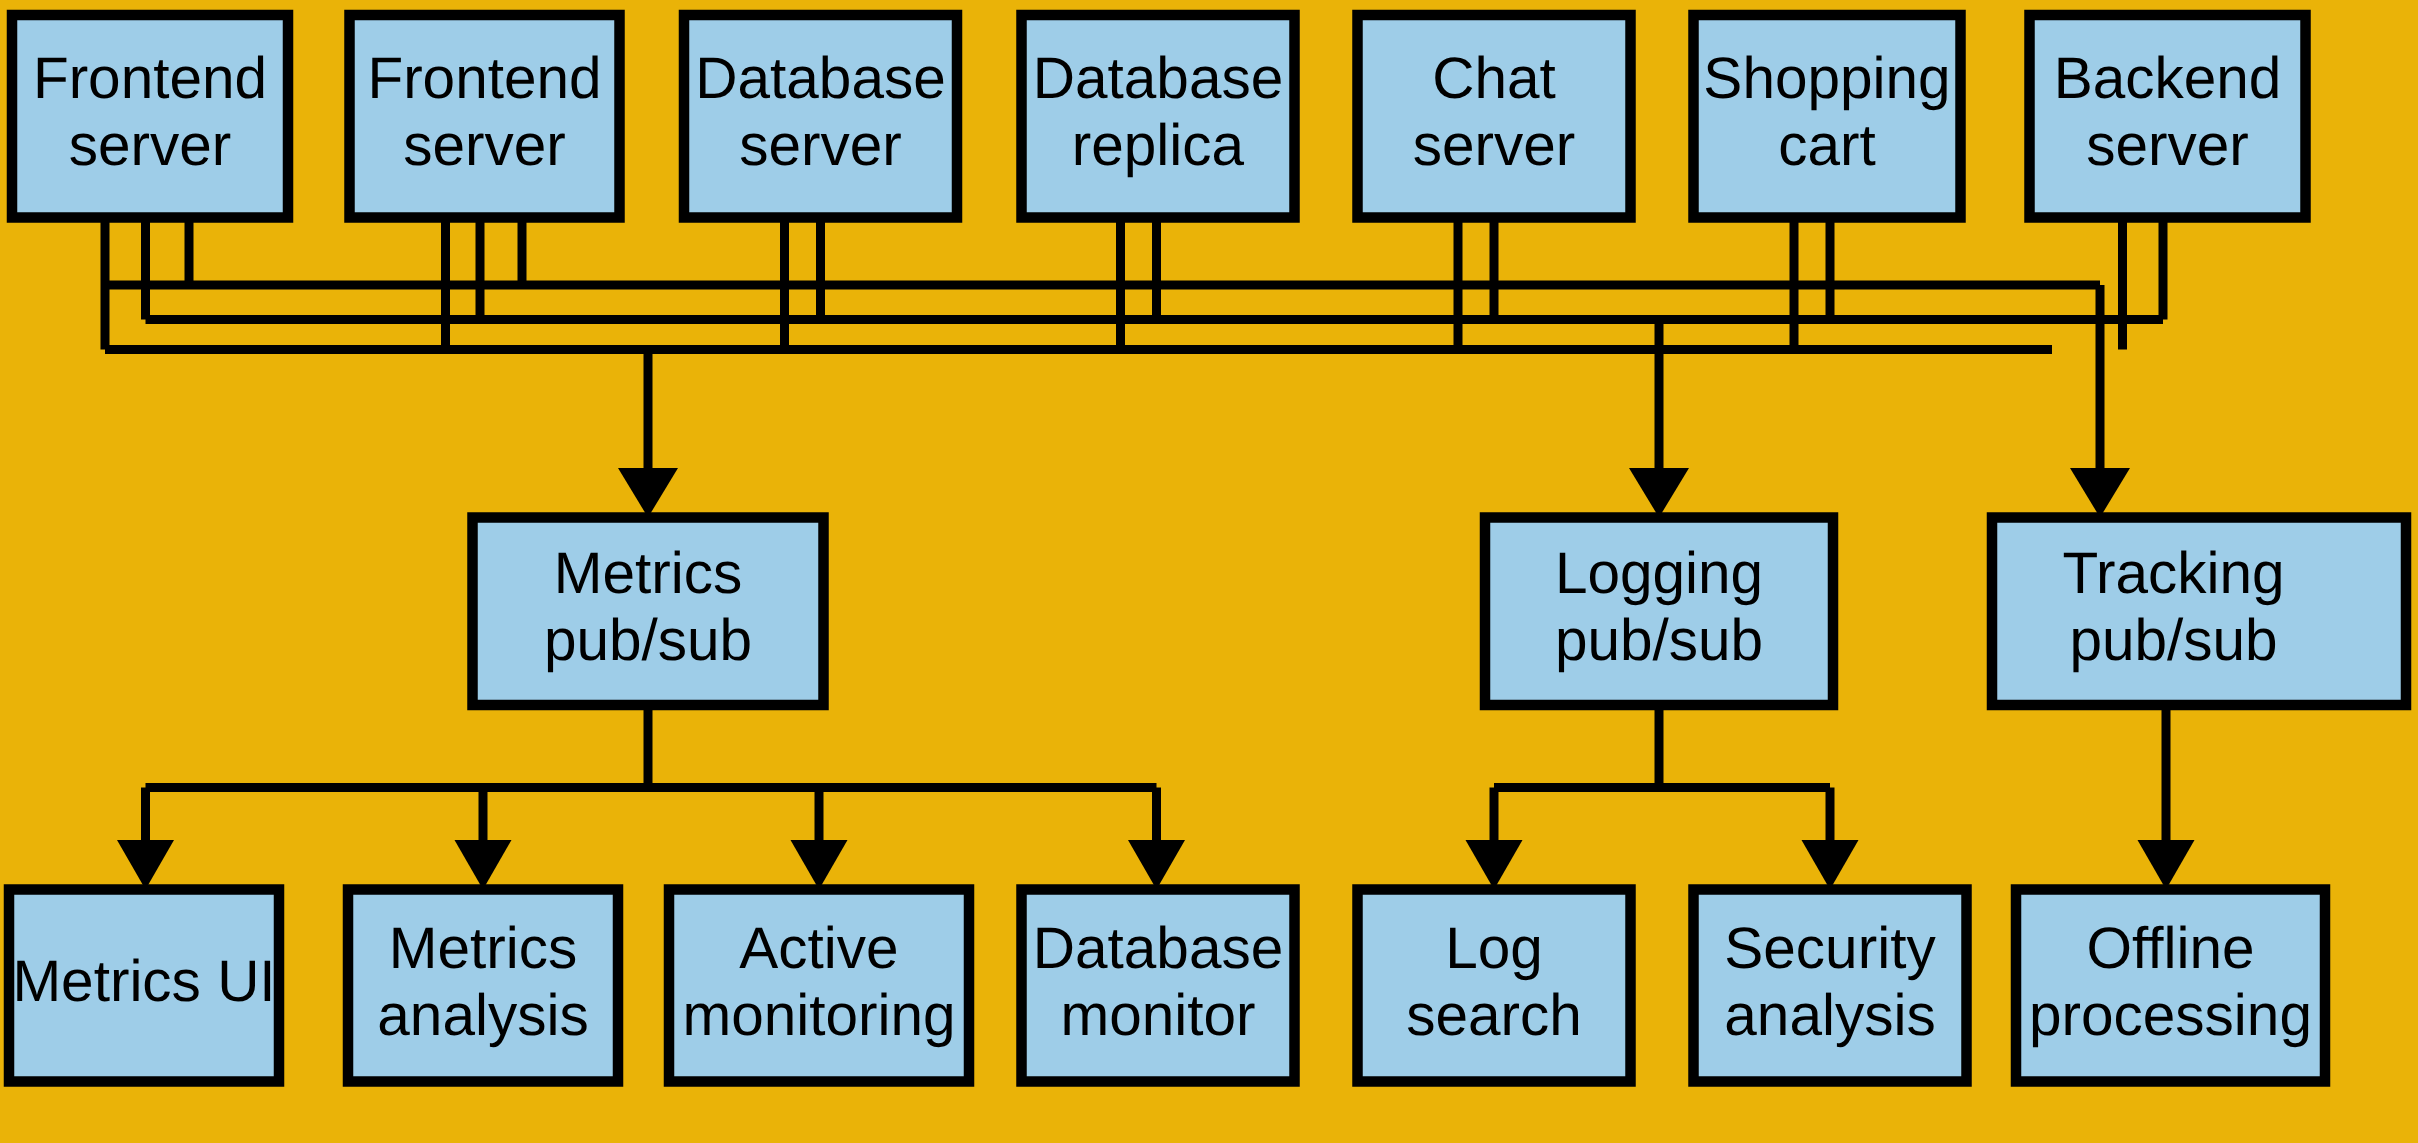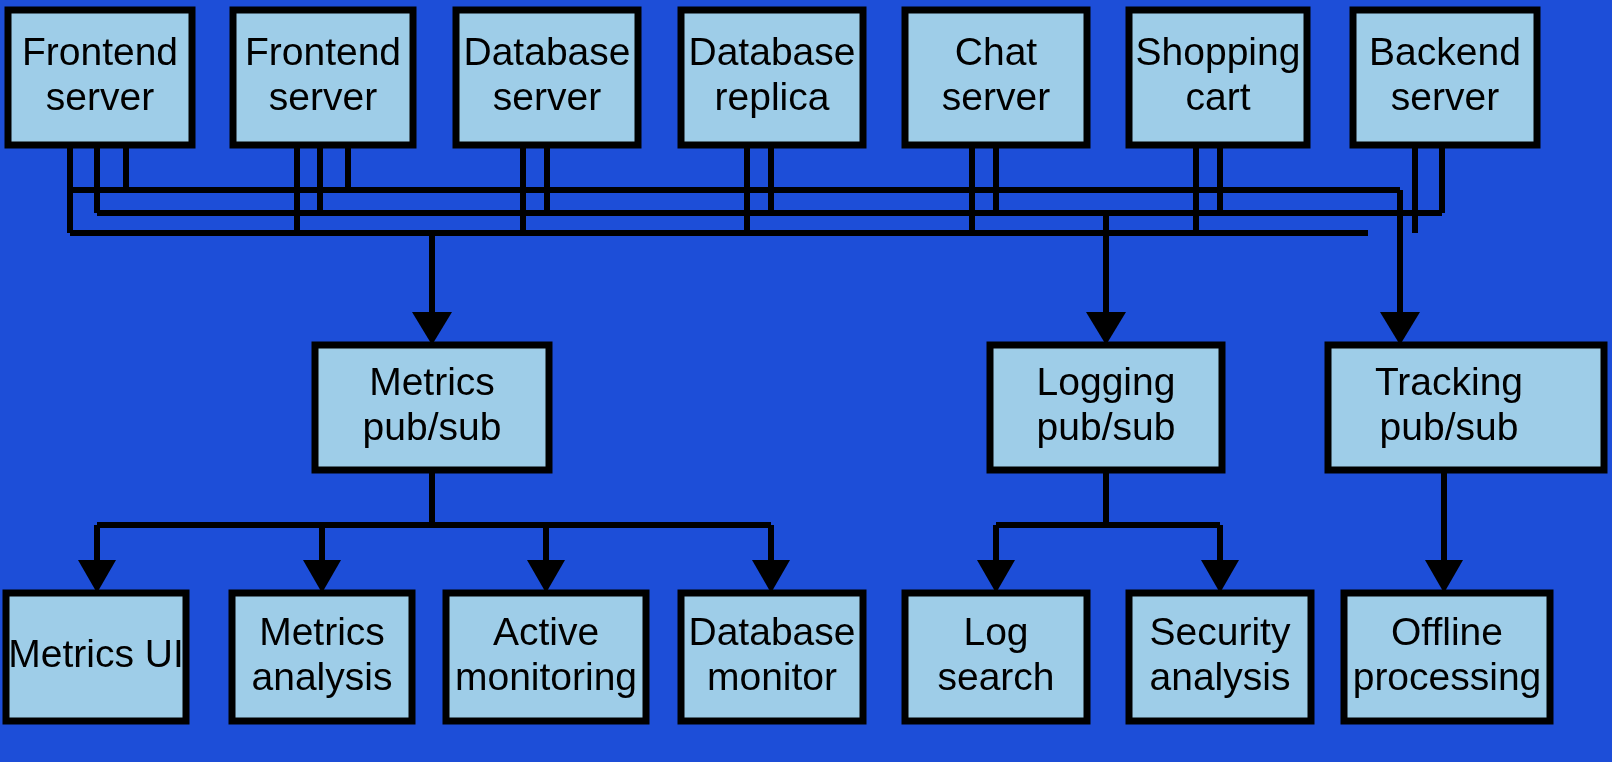--- a/index.html
+++ b/index.html
@@ -4,21 +4,21 @@
 <style>
   html, body {
     margin: 0;
     padding: 0;
     background: #ffffff;
   }
   #diagram-root {
     position: relative;
     width: 1612px;
     height: 762px;
-    background: #1d4ed8;
+    background: #eab308;
     font-family: "Liberation Sans", sans-serif;
     overflow: hidden;
   }
   svg#flow {
     position: absolute;
     top: 0;
     left: 0;
     width: 1612px;
     height: 762px;
     display: block;

